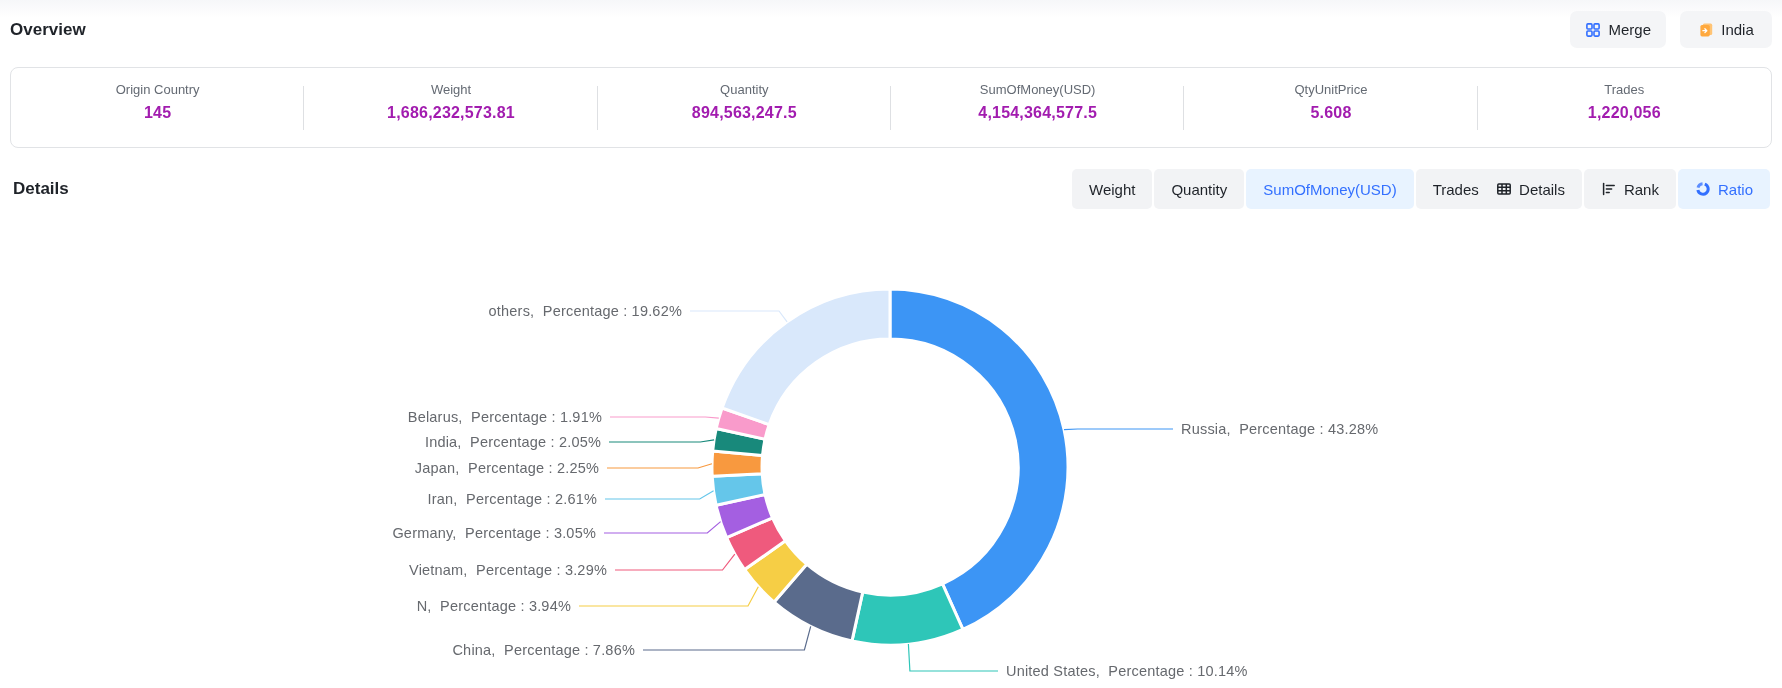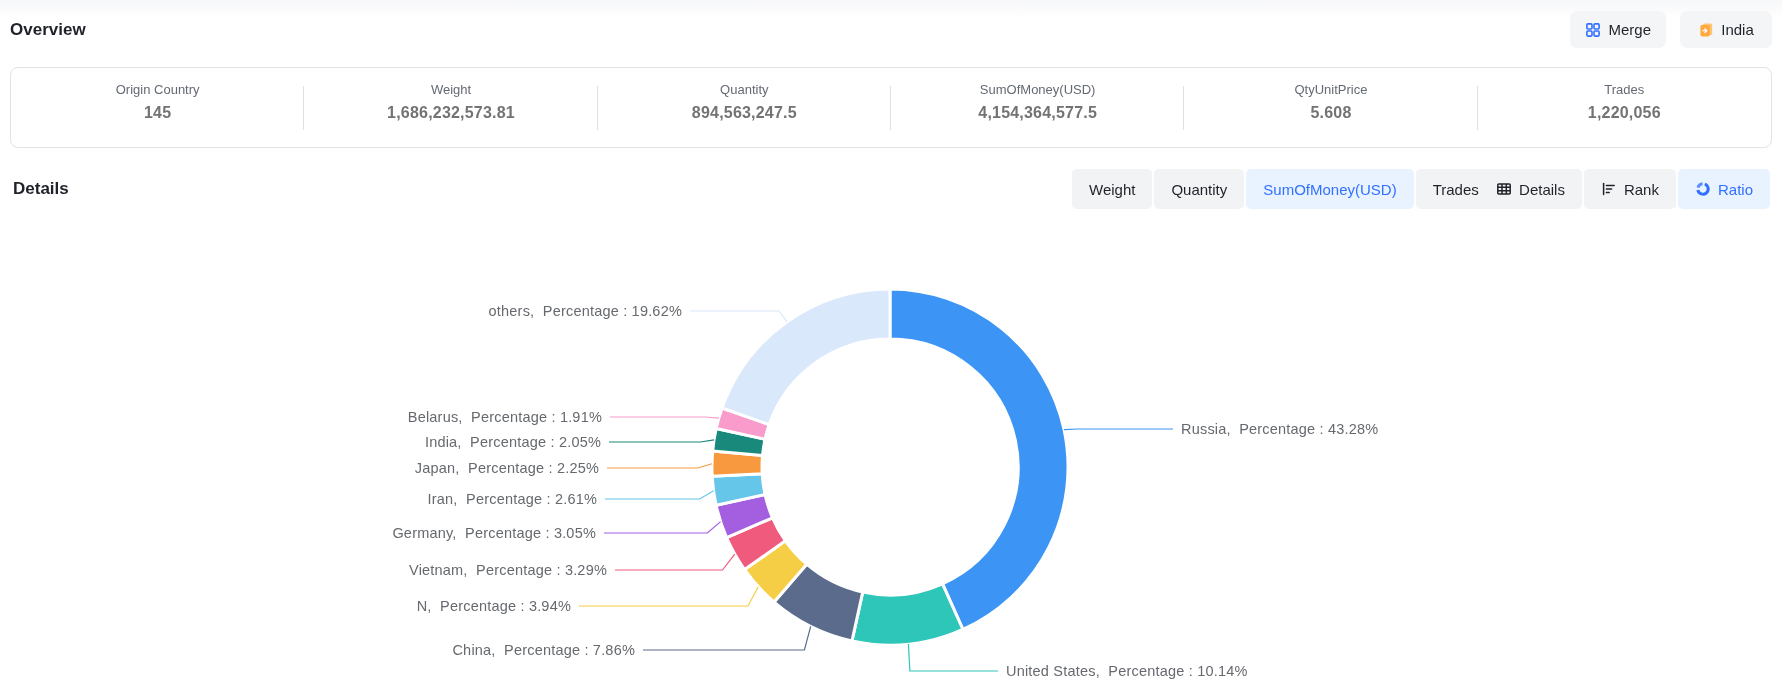--- a/index.html
+++ b/index.html
@@ -20,21 +20,21 @@
     font-size:15px; color:#1F2329; cursor:pointer; font-family:inherit; }
   .tbtn svg{ display:block; }
 
   
   .stats-card{ position:absolute; left:10px; top:67px; width:1762px; height:81px;
     background:#fff; border:1px solid #E1E3E6; border-radius:8px; display:flex; }
   .stat{ flex:1 1 0; position:relative; display:flex; flex-direction:column; align-items:center; padding-top:13px; }
   .stat:not(:last-child)::after{ content:''; position:absolute; right:0; top:50%; transform:translateY(-50%);
     width:1px; height:44px; background:#DEE0E3; }
   .stat .s-label{ font-size:13px; color:#646A73; line-height:17px; }
-  .stat .s-value{ font-size:16px; font-weight:bold; color:#737373; margin-top:6px; letter-spacing:.2px; }
+  .stat .s-value{ font-size:16px; font-weight:bold; color:#a21caf; margin-top:6px; letter-spacing:.2px; }
 
   
   .details-row{ position:absolute; left:3px; top:169px; width:1782px; height:40px; }
   .section-title{ position:absolute; left:10px; top:10px; font-size:17px; font-weight:bold; }
   .seg-group{ position:absolute; top:0; display:flex; gap:2px; }
   .metric-tabs{ left:1069px; }
   .view-tabs{ right:15px; }
   .seg{ height:40px; padding:0 17px; border:none; border-radius:5px; background:#F2F3F5;
     display:flex; align-items:center; justify-content:center; gap:7px; font-size:15px; color:#1F2329;
     cursor:pointer; font-family:inherit; white-space:nowrap; }

